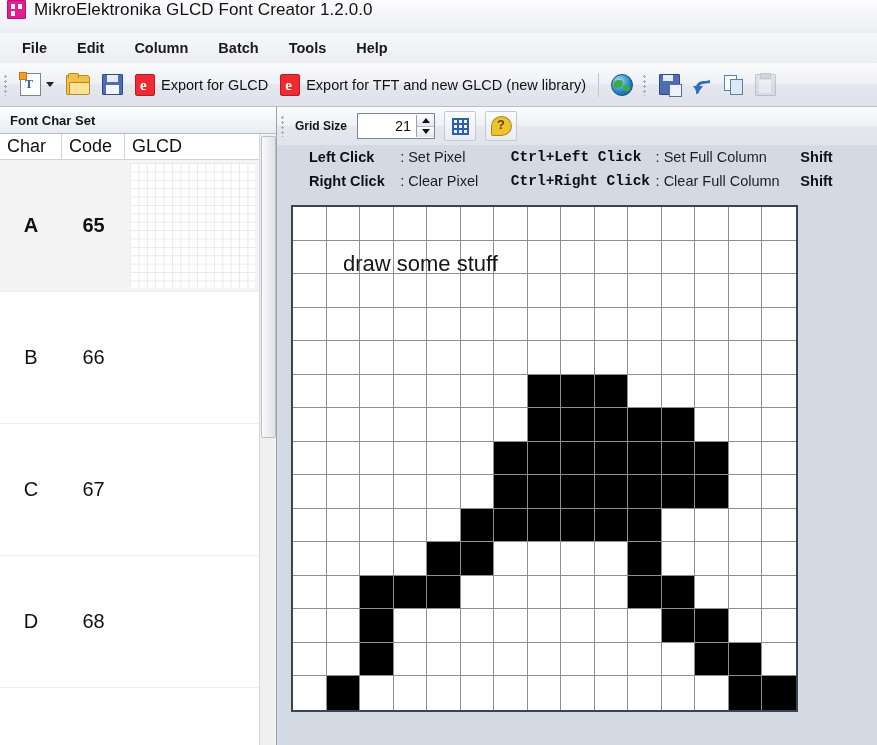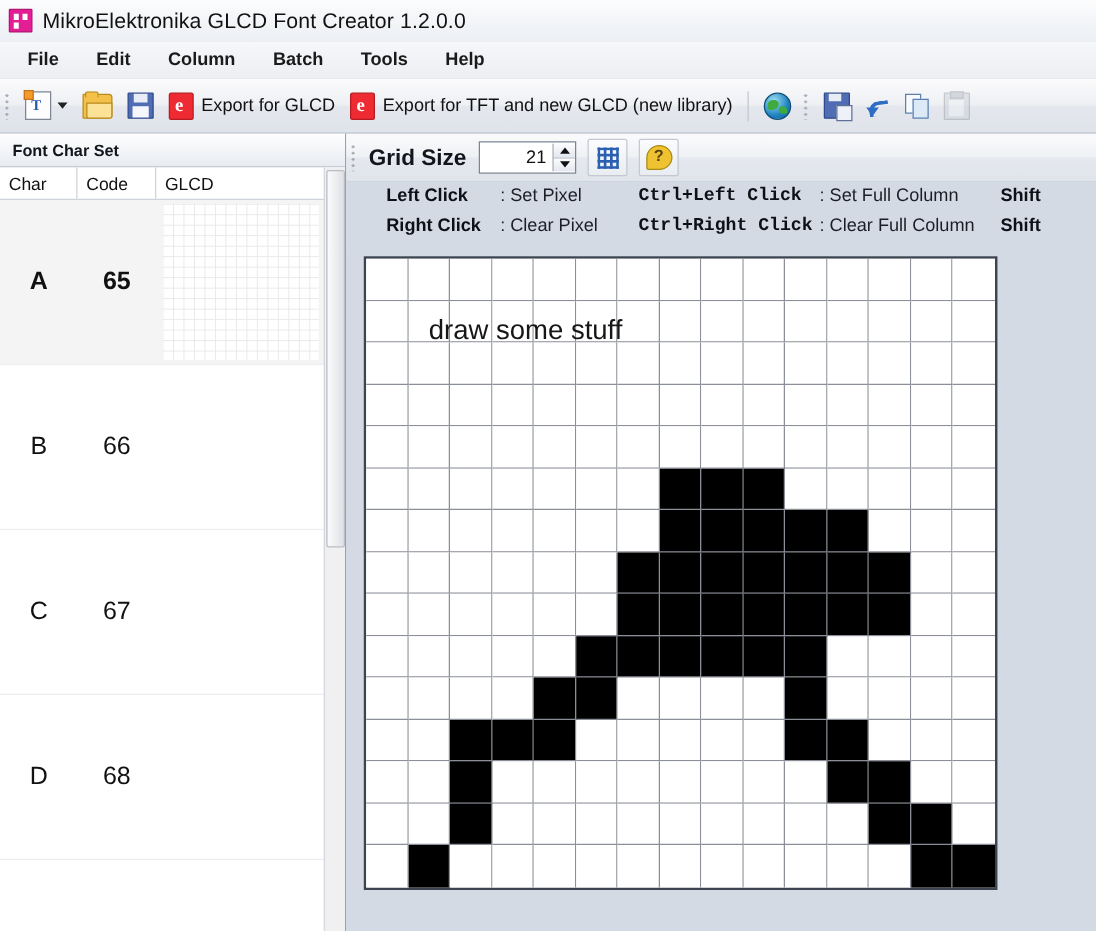--- a/index.html
+++ b/index.html
@@ -10,21 +10,21 @@
     font-family:"Liberation Sans","DejaVu Sans",sans-serif;
     font-size:13px;color:#000;
     -webkit-font-smoothing:antialiased;
   }
   .app{position:relative;width:877px;height:745px;}
 
   
   .titlebar{
     position:absolute;left:0;top:0;width:877px;height:33px;
     background:linear-gradient(to bottom,#fdfdfe 0%,#f3f5f8 50%,#eceff4 100%);
-    display:flex;align-items:center;
+    display:flex;
     border-bottom:1px solid #c8cdd6;
   }
   .app-icon{
     width:17px;height:17px;margin-left:7px;margin-right:8px;
     background:#e31d93;border:1px solid #b01672;border-radius:1px;
     position:relative;flex:none;
   }
   .app-icon:before{
     content:"";position:absolute;left:3px;top:3px;width:4px;height:5px;background:#fff;
     box-shadow:7px 0 0 #fff, 0 7px 0 #fff;
@@ -126,21 +126,21 @@
     display:flex;align-items:center;padding-left:10px;
     font-size:13px;font-weight:bold;color:#12161c;
   }
   .grid-header{
     display:flex;height:26px;box-sizing:border-box;
     background:#fff;border-bottom:1px solid #cfd3da;
   }
   .gh-cell{
     box-sizing:border-box;border-right:1px solid #cfd3da;
     display:flex;align-items:center;padding-left:7px;
-    font-size:14px;color:#111;
+    font-size:18px;color:#111;
   }
   .gh-char{width:62px;}
   .gh-code{width:63px;}
   .gh-glcd{flex:1;border-right:none;}
   .char-row{
     display:flex;height:132px;box-sizing:border-box;
     border-bottom:1px solid #eceef1;align-items:center;
   }
   .char-row.selected{background:#f4f4f4;}
   .cr-char{width:62px;text-align:center;font-size:20px;color:#111;}
@@ -166,21 +166,21 @@
   
   .right-area{
     position:absolute;left:277px;top:107px;width:600px;height:638px;
     background:#d4dae4;
   }
   .grid-toolbar{
     position:absolute;left:0;top:0;width:600px;height:38px;
     background:linear-gradient(to bottom,#fbfbfc 0%,#eff1f5 48%,#e5e8ee 52%,#e0e4eb 100%);
     border-bottom:1px solid #b9bfc9;display:flex;align-items:center;
   }
-  .gs-label{font-size:18px;font-weight:bold;color:#12161c;margin:0 10px 0 4px;}
+  .gs-label{font-size:12px;font-weight:bold;color:#12161c;margin:0 10px 0 4px;}
   .spin-wrap{display:flex;align-items:center;height:24px;border:1px solid #7b8595;background:#fff;}
   .spin-input{
     width:58px;height:22px;border:none;outline:none;background:#fff;
     text-align:right;padding-right:5px;box-sizing:border-box;
     font-family:"Liberation Sans","DejaVu Sans",sans-serif;font-size:14.5px;color:#111;
   }
   .spin-btns{width:17px;height:22px;display:flex;flex-direction:column;border-left:1px solid #9aa2ae;}
   .spin-up,.spin-dn{
     flex:1;background:linear-gradient(to bottom,#fcfcfd,#e3e7ee);
     display:flex;align-items:center;justify-content:center;

